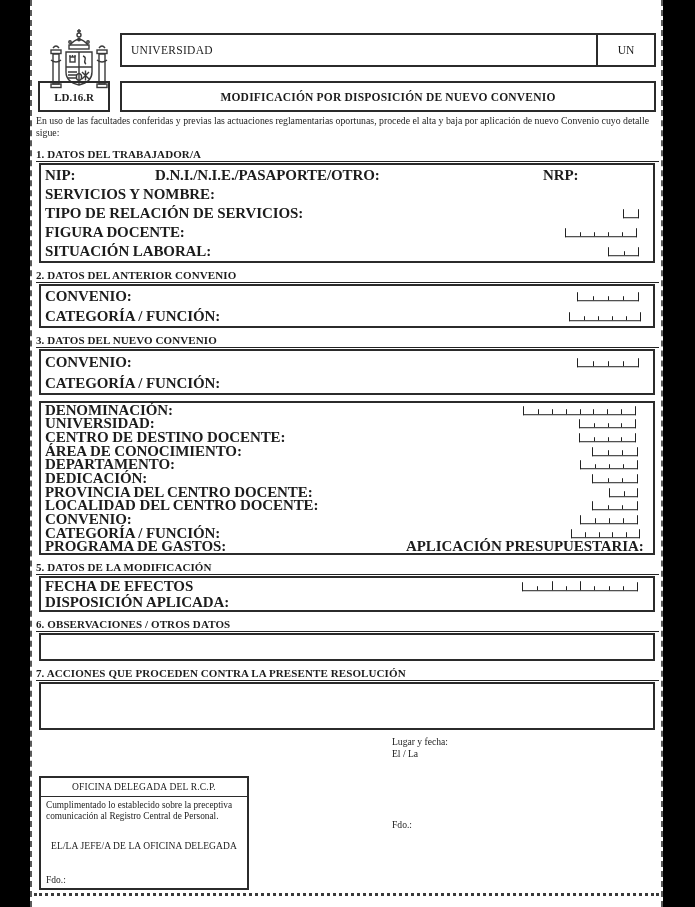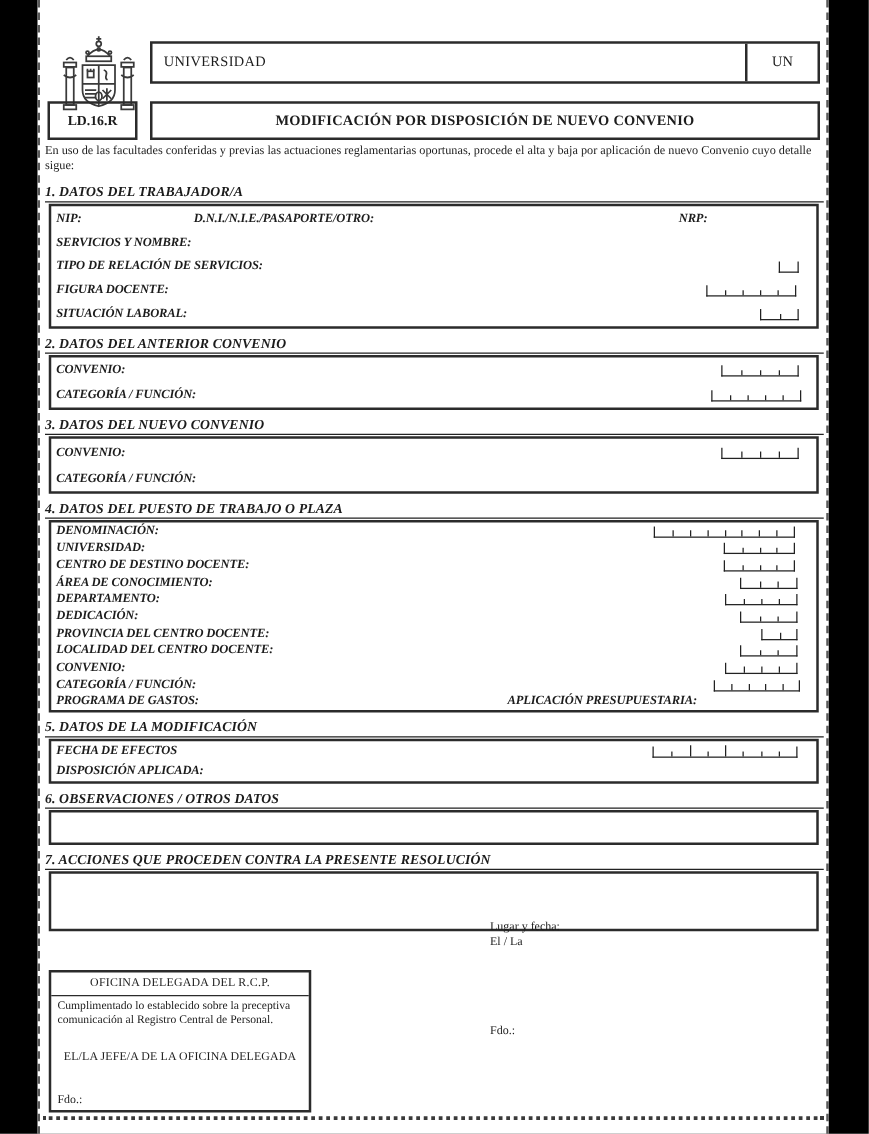--- a/index.html
+++ b/index.html
@@ -27,41 +27,41 @@
     box-sizing:border-box;display:flex;align-items:center;justify-content:center;
     font-weight:bold;font-size:11px;
   }
   .title-box{
     position:absolute;left:88px;top:81px;width:536px;height:31px;border:2px solid #2b2b2b;
     box-sizing:border-box;display:flex;align-items:center;justify-content:center;
     font-weight:bold;font-size:11.5px;letter-spacing:.2px;
   }
   .intro{position:absolute;left:4px;top:115px;width:624px;font-size:9.8px;line-height:11.5px;}
   
-  .sections{position:relative;font-style:italic;}
+  .sections{position:relative;}
   .section{margin:6px 2px 0 4px;}
   .sec-heading{
     font-weight:bold;font-size:11px;height:12px;line-height:12px;
     border-bottom:1.8px solid #222;padding-bottom:1px;letter-spacing:.1px;
   }
   .sec-box{
     border:2px solid #2b2b2b;box-sizing:border-box;margin-left:3px;margin-top:1px;width:616px;
     display:flex;flex-direction:column;
   }
   .section-1 .sec-box{height:100px}
   .section-2 .sec-box{height:44px}
   .section-3 .sec-box{height:46px}
   .section-4 .sec-box{height:154px}
   .section-5 .sec-box{height:36px}
   .section-6 .sec-box{height:28px}
   .section-7 .sec-box{height:48px}
   .form-row{flex:1;position:relative;}
   .lbl{
     position:absolute;top:50%;transform:translateY(-50%);
-    font-weight:bold;font-size:10px;white-space:nowrap;letter-spacing:-0.1px;
+    font-weight:bold;font-size:15px;white-space:nowrap;letter-spacing:-0.1px;
   }
   .comb{
     position:absolute;top:50%;transform:translateY(-42%);height:9px;
     border-left:1.6px solid #222;border-right:1.6px solid #222;border-bottom:1.6px solid #222;
     box-sizing:border-box;
   }
   .comb .tick{position:absolute;bottom:0;height:4.5px;border-left:1.6px solid #222;}
   .comb .tick.tall{height:9px;}
   
   .lugar{position:absolute;left:360px;top:736px;font-size:9.6px;line-height:12px;}
@@ -192,21 +192,20 @@
               <div class="tick" style="left: 50%;"></div>
               <div class="tick" style="left: 75%;"></div>
             </div>
           </div>
           <div class="form-row">
             <span class="lbl" style="left: 4px;">CATEGORÍA / FUNCIÓN:</span>
           </div>
         </div>
       </div>
       <div class="section section-4">
-        <div class="sec-heading">4. DATOS DEL PUESTO DE TRABAJO O PLAZA</div>
         <div class="sec-box">
           <div class="form-row">
             <span class="lbl" style="left: 4px;">DENOMINACIÓN:</span>
             <div class="comb" style="width: 113px; right: 17px;">
               <div class="tick" style="left: 12.5%;"></div>
               <div class="tick" style="left: 25%;"></div>
               <div class="tick" style="left: 37.5%;"></div>
               <div class="tick" style="left: 50%;"></div>
               <div class="tick" style="left: 62.5%;"></div>
               <div class="tick" style="left: 75%;"></div>

